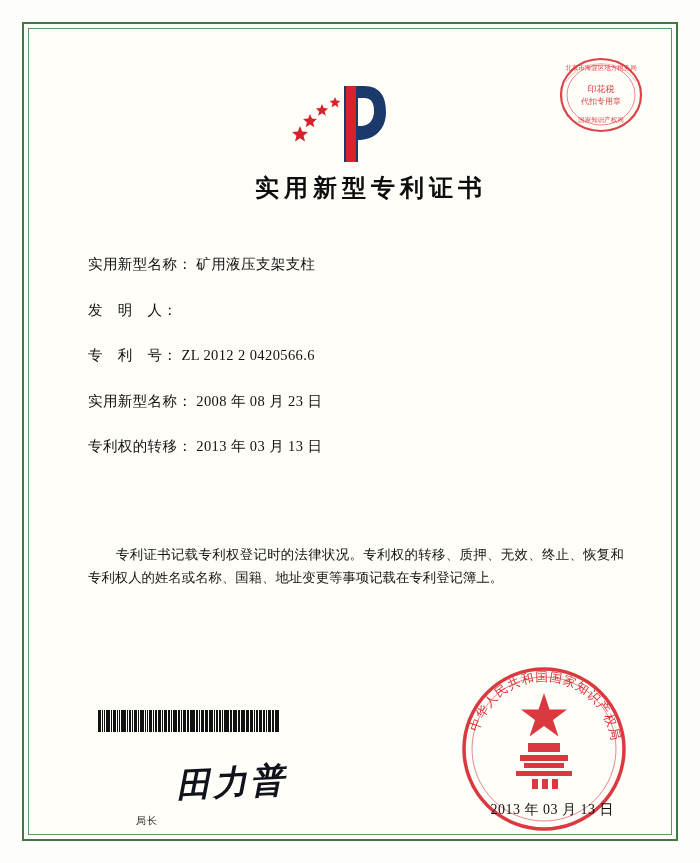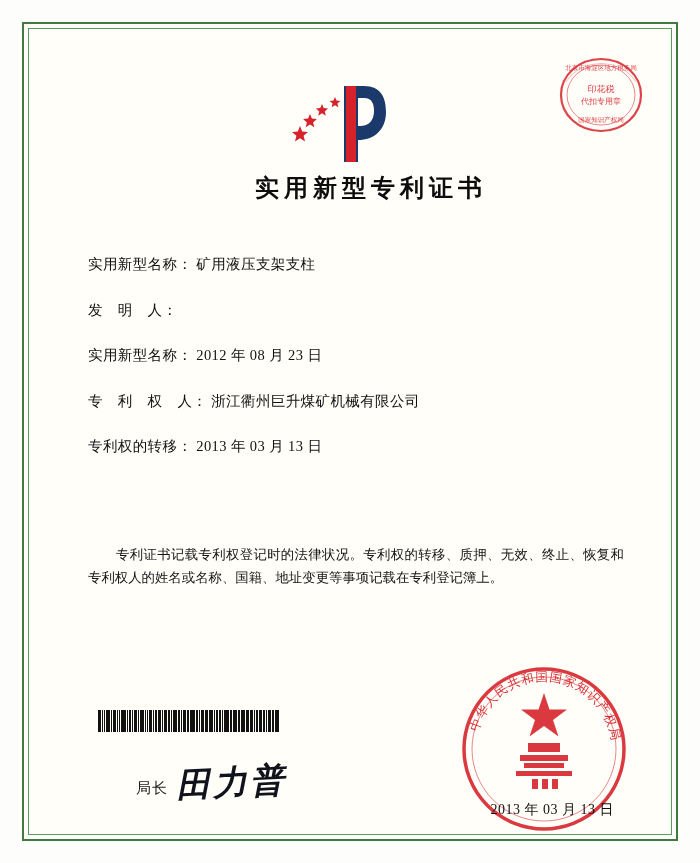--- a/index.html
+++ b/index.html
@@ -147,22 +147,22 @@
   .barcode span {
     display: block;
     background: #111;
     margin-right: 1px;
   }
 
   
   .director-label {
     position: absolute;
     left: 136px;
-    top: 779px;
-    font-size: 15px;
+    top: 814px;
+    font-size: 10px;
     letter-spacing: 1px;
   }
   .signature {
     position: absolute;
     left: 176px;
     top: 760px;
     font-size: 34px;
     font-family: "DejaVu Serif", serif;
     font-style: italic;
     font-weight: bold;
@@ -232,26 +232,26 @@
 
   <div class="fields">
     <div class="field-row">
       <span class="field-label">实用新型名称：</span>
       <span class="field-value">矿用液压支架支柱</span>
     </div>
     <div class="field-row">
       <span class="field-label">发　明　人：</span>
     </div>
     <div class="field-row">
+      <span class="field-label">专　利　号：</span>
+      <span class="field-value">ZL 2012 2 0420566.6</span>
+    </div>
+    <div class="field-row">
       <span class="field-label">实用新型名称：</span>
-      <span class="field-value">2012 年 08 月 23 日</span>
-    </div>
-    <div class="field-row">
-      <span class="field-label">专　利　权　人：</span>
-      <span class="field-value">浙江衢州巨升煤矿机械有限公司</span>
+      <span class="field-value">2008 年 08 月 23 日</span>
     </div>
     <div class="field-row">
       <span class="field-label">专利权的转移：</span>
       <span class="field-value">2013 年 03 月 13 日</span>
     </div>
   </div>
 
   <div class="body-text">
     <p>专利证书记载专利权登记时的法律状况。专利权的转移、质押、无效、终止、恢复和专利权人的姓名或名称、国籍、地址变更等事项记载在专利登记簿上。</p>
   </div>

